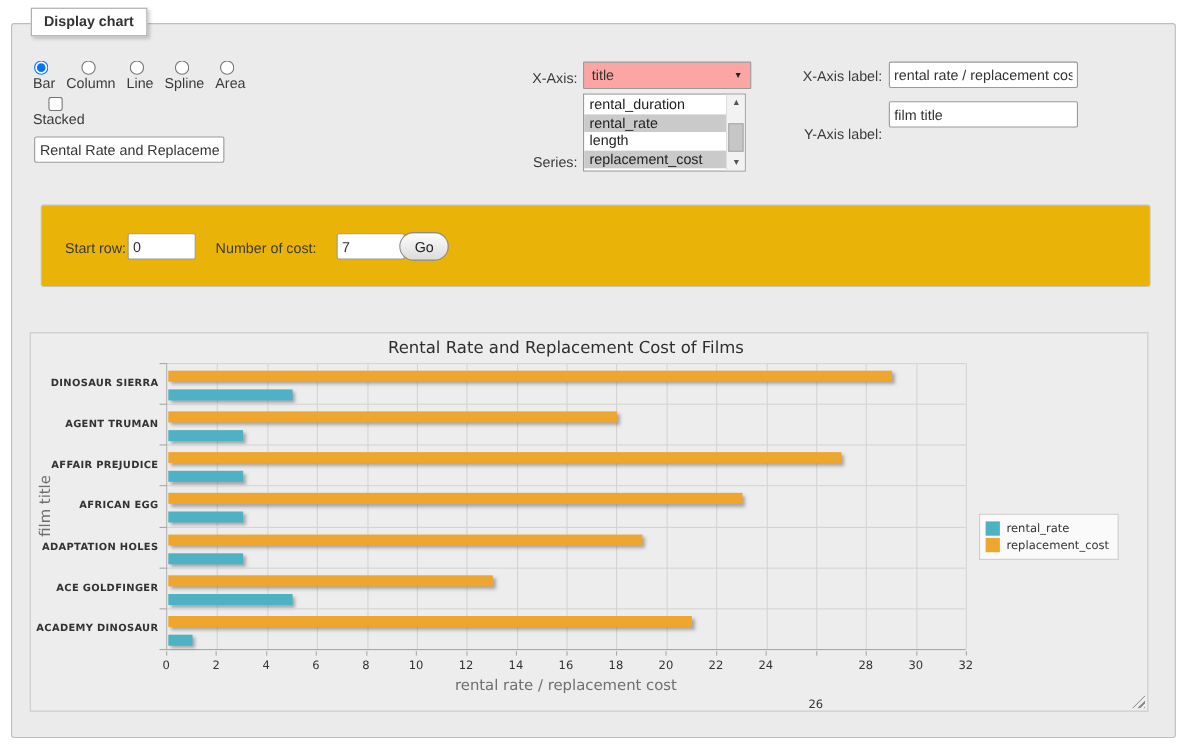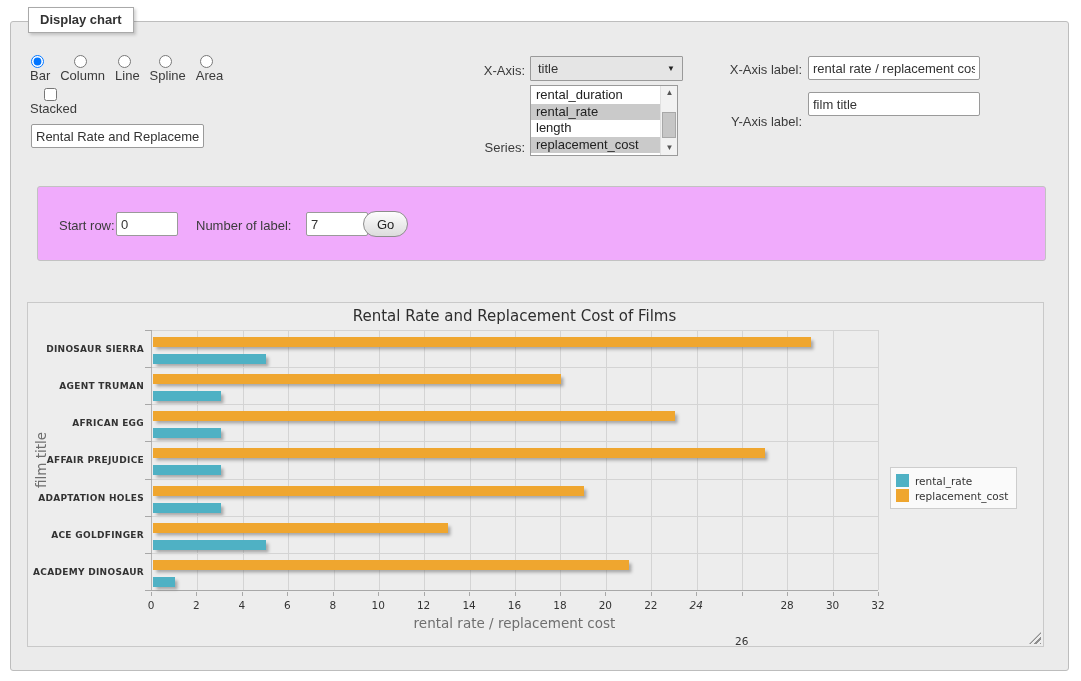--- a/index.html
+++ b/index.html
@@ -17,41 +17,41 @@
   
   .abs { position:absolute; }
   label.inline { display:inline-flex; align-items:center; margin-right:10px; color:#3b3b3b;flex-direction:column; }
   input[type=radio], input[type=checkbox] { margin:0 5px 0 0; width:13px; height:13px; }
   .txt { border:1px solid #9a9a9a; border-radius:2px; background:#fff; color:#333;
     font-family:"Liberation Sans", sans-serif; font-size:13px; padding:3px 4px; height:24px; }
   .lbl { color:#3b3b3b; white-space:nowrap; }
   .r { text-align:right; }
 
   .select-mimic { position:absolute; left:530px; top:56px; width:153px; height:25px;
-    background:#e5e5e5; border:1px solid #9a9a9a; border-radius:1px;
+    background:#fca5a5; border:1px solid #9a9a9a; border-radius:1px;
     display:flex; align-items:center; padding:0 7px; color:#333; }
   .select-arrow { position:absolute; right:7px; top:8px; font-size:8px; color:#222; line-height:1; }
 
   .listbox { position:absolute; left:530px; top:85px; width:148px; height:71px;
     background:#fff; border:1px solid #9a9a9a; overflow:hidden; }
   .listbox .opts { position:absolute; left:0; top:1px; right:17px; }
   .listbox .opt { height:16.5px; line-height:16.5px; padding-left:5px; color:#222;
     white-space:nowrap; }
   .listbox .opt.sel { background:#cacaca; }
   .lb-scroll { position:absolute; right:0; top:0; bottom:0; width:17px;
     background:#f2f2f2; border-left:1px solid #e0e0e0; }
   .lb-arrow { position:absolute; left:0; width:17px; height:14px; text-align:center;
     font-size:8px; color:#555; line-height:14px; }
   .lb-arrow.up { top:0; } .lb-arrow.down { bottom:0; }
   .lb-thumb { position:absolute; left:1px; top:26px; width:14px; height:26px;
     background:#c6c6c6; border:1px solid #a8a8a8; }
 
   
   .rows-panel { position:absolute; left:37px; top:186px; width:1009px; height:75px;
-    background:#f0abfc; border:1px solid #c2c2c2; border-radius:3px; }
+    background:#eab308; border:1px solid #c2c2c2; border-radius:3px; }
   .go-btn { position:absolute; left:325px; top:24px; height:26px; padding:0 13px;
     border:1px solid #8d8d8d; border-radius:13px; color:#222; font-size:13px;
     background:linear-gradient(#fdfdfd,#dcdcdc); cursor:pointer;
     font-family:"Liberation Sans", sans-serif; }
 
   
   .chart-box { position:absolute; left:27px; top:302px; width:1017px; height:345px;
     background:#ededed; border:1px solid #c9c9c9; font-family:"DejaVu Sans", sans-serif; }
   .chart-title { position:absolute; left:123px; top:4px; width:727px; text-align:center;
     font-size:15px; color:#2e2e2e; }
@@ -139,21 +139,21 @@
   </div>
 
   <div class="abs lbl r" style="left:690px; top:62px; width:112px;">X-Axis label:</div>
   <input class="txt abs" style="left: 808px; top: 56px; width: 172px;" type="text" value="rental rate / replacement cost">
   <div class="abs lbl r" style="left:690px; top:114px; width:112px;">Y-Axis label:</div>
   <input class="txt abs" style="left: 808px; top: 92px; width: 172px;" type="text" value="film title">
 
   <div class="rows-panel">
     <div class="abs lbl" style="left:21px; top:31px;">Start row:</div>
     <input class="txt abs" style="left: 78px; top: 25px; width: 62px;" type="text" value="0">
-    <div class="abs lbl" style="left:158px; top:31px;">Number of label:</div>
+    <div class="abs lbl" style="left:158px; top:31px;">Number of cost:</div>
     <input class="txt abs" style="left: 268px; top: 25px; width: 62px;" type="text" value="7">
     <button class="go-btn">Go</button>
   </div>
 
   <div class="chart-box">
     <div class="chart-title">Rental Rate and Replacement Cost of Films</div>
     <div class="plot" id="plot">
       <div class="ytick-end"></div>
     <div class="vgrid" style="left: 6.25%;"></div>
         <div class="vgrid" style="left: 12.5%;"></div>
@@ -178,28 +178,28 @@
           <div class="bar s1" title="rental_rate: 4.99" style="width: 15.5938%; background: rgb(79, 177, 196);"></div>
         </div>
         <div class="crow" style="height: 14.2857%;">
           <div class="ytick"></div>
           <div class="cat-label">AGENT TRUMAN</div>
           <div class="bar s0" title="replacement_cost: 17.99" style="width: 56.2187%; background: rgb(239, 166, 47);"></div>
           <div class="bar s1" title="rental_rate: 2.99" style="width: 9.34375%; background: rgb(79, 177, 196);"></div>
         </div>
         <div class="crow" style="height: 14.2857%;">
           <div class="ytick"></div>
+          <div class="cat-label">AFFAIR PREJUDICE</div>
+          <div class="bar s0" title="replacement_cost: 26.99" style="width: 84.3438%; background: rgb(239, 166, 47);"></div>
+          <div class="bar s1" title="rental_rate: 2.99" style="width: 9.34375%; background: rgb(79, 177, 196);"></div>
+        </div>
+        <div class="crow" style="height: 14.2857%;">
+          <div class="ytick"></div>
           <div class="cat-label">AFRICAN EGG</div>
           <div class="bar s0" title="replacement_cost: 22.99" style="width: 71.8438%; background: rgb(239, 166, 47);"></div>
-          <div class="bar s1" title="rental_rate: 2.99" style="width: 9.34375%; background: rgb(79, 177, 196);"></div>
-        </div>
-        <div class="crow" style="height: 14.2857%;">
-          <div class="ytick"></div>
-          <div class="cat-label">AFFAIR PREJUDICE</div>
-          <div class="bar s0" title="replacement_cost: 26.99" style="width: 84.3438%; background: rgb(239, 166, 47);"></div>
           <div class="bar s1" title="rental_rate: 2.99" style="width: 9.34375%; background: rgb(79, 177, 196);"></div>
         </div>
         <div class="crow" style="height: 14.2857%;">
           <div class="ytick"></div>
           <div class="cat-label">ADAPTATION HOLES</div>
           <div class="bar s0" title="replacement_cost: 18.99" style="width: 59.3437%; background: rgb(239, 166, 47);"></div>
           <div class="bar s1" title="rental_rate: 2.99" style="width: 9.34375%; background: rgb(79, 177, 196);"></div>
         </div>
         <div class="crow" style="height: 14.2857%;">
           <div class="ytick"></div>
@@ -233,21 +233,21 @@
         <div class="xtick-label" style="left: 43.75%;">14</div>
         <div class="xtick" style="left: 50%;"></div>
         <div class="xtick-label" style="left: 50%;">16</div>
         <div class="xtick" style="left: 56.25%;"></div>
         <div class="xtick-label" style="left: 56.25%;">18</div>
         <div class="xtick" style="left: 62.5%;"></div>
         <div class="xtick-label" style="left: 62.5%;">20</div>
         <div class="xtick" style="left: 68.75%;"></div>
         <div class="xtick-label" style="left: 68.75%;">22</div>
         <div class="xtick" style="left: 75%;"></div>
-        <div class="xtick-label" style="left: 75%; font-style: italic;">24</div>
+        <div class="xtick-label" style="left: 75%;">24</div>
         <div class="xtick" style="left: 81.25%;"></div>
         <div class="xtick-label" style="left: 81.25%; margin-top: 36px;">26</div>
         <div class="xtick" style="left: 87.5%;"></div>
         <div class="xtick-label" style="left: 87.5%;">28</div>
         <div class="xtick" style="left: 93.75%;"></div>
         <div class="xtick-label" style="left: 93.75%;">30</div>
         <div class="xtick" style="left: 100%;"></div>
         <div class="xtick-label" style="left: 100%;">32</div>
       </div>
     <div class="x-title">rental rate / replacement cost</div>

